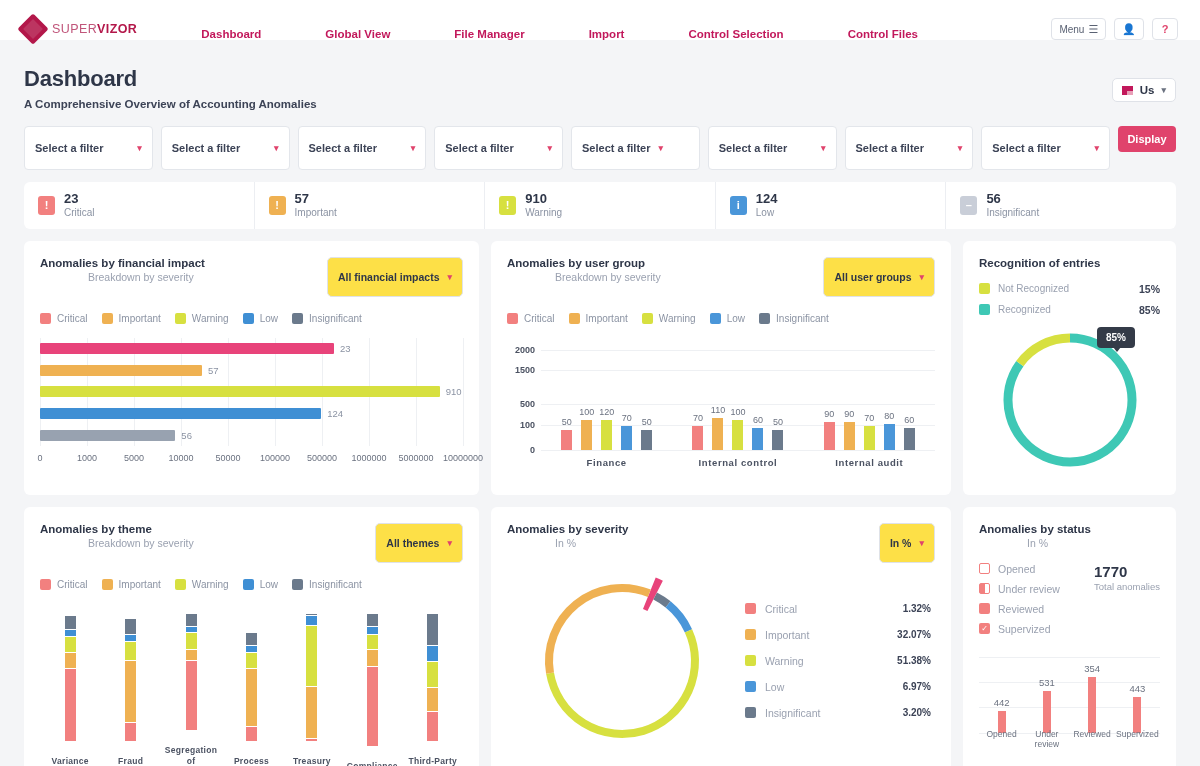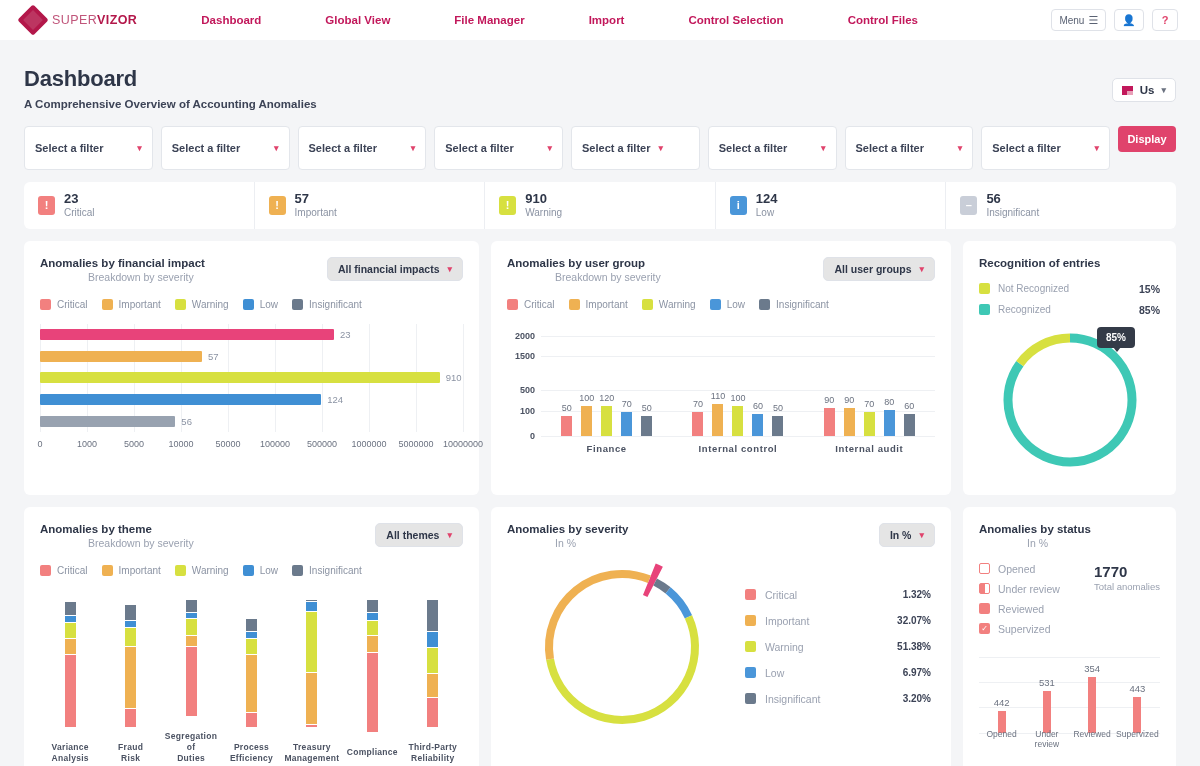--- a/index.html
+++ b/index.html
@@ -7,21 +7,21 @@
     width: 1200px; height: 766px;
     background: #f4f5f7;
     font-family: "Liberation Sans", sans-serif;
     color: #2e3648;
     overflow: hidden;
   }
 
   
   .topbar {
     height: 40px; background: #ffffff;
-    display: flex; align-items: center;
+    display: flex; align-items: flex-end;
     padding: 0 22px;
   }
   .brand { display: flex; align-items: center; gap: 8px; margin-right: 32px; }
   .logo-diamond {
     width: 22px; height: 22px; background: #b3174a;
     transform: rotate(45deg); border-radius: 2px;
     position: relative;
   }
   .logo-diamond::after {
     content:""; position:absolute; left:4px; top:4px;
@@ -87,21 +87,21 @@
 
   
   .grid { display:grid; grid-template-columns: 455px 460px 1fr; gap:12px; margin-top:12px; }
   .card { background:#fff; border-radius:6px; padding:16px 16px 12px; }
   .card.r1 { height:254px; }
   .card.r2 { height:270px; margin-top:12px; }
   .card-head { display:flex; align-items:flex-start; }
   .card-title { font-size:11.5px; font-weight:700; }
   .card-sub { font-size:10.5px; color:#9aa1b0; margin-top:2px;padding-left:48px; }
   .card-select {
-    margin-left:auto; height:24px; border:1px solid #dfe2e8; border-radius:5px; background:#e5e5e5;
+    margin-left:auto; height:40px; border:1px solid #dfe2e8; border-radius:5px; background:#fde047;
     display:flex; align-items:center; gap:8px; padding:0 10px;
     font-size:10.5px; font-weight:700; cursor:pointer; white-space:nowrap;
   }
   .legend { display:flex; gap:14px; margin-top:16px; flex-wrap:wrap; }
   .legend-item { display:flex; align-items:center; gap:6px; font-size:10px; color:#8b93a3; }
   .swatch { width:11px; height:11px; border-radius:2px; flex:none; }
 
   
   .hbar-wrap { margin-top:14px; position:relative; height:108px; }
   .hgrid { position:absolute; inset:0 0 0 0; }

